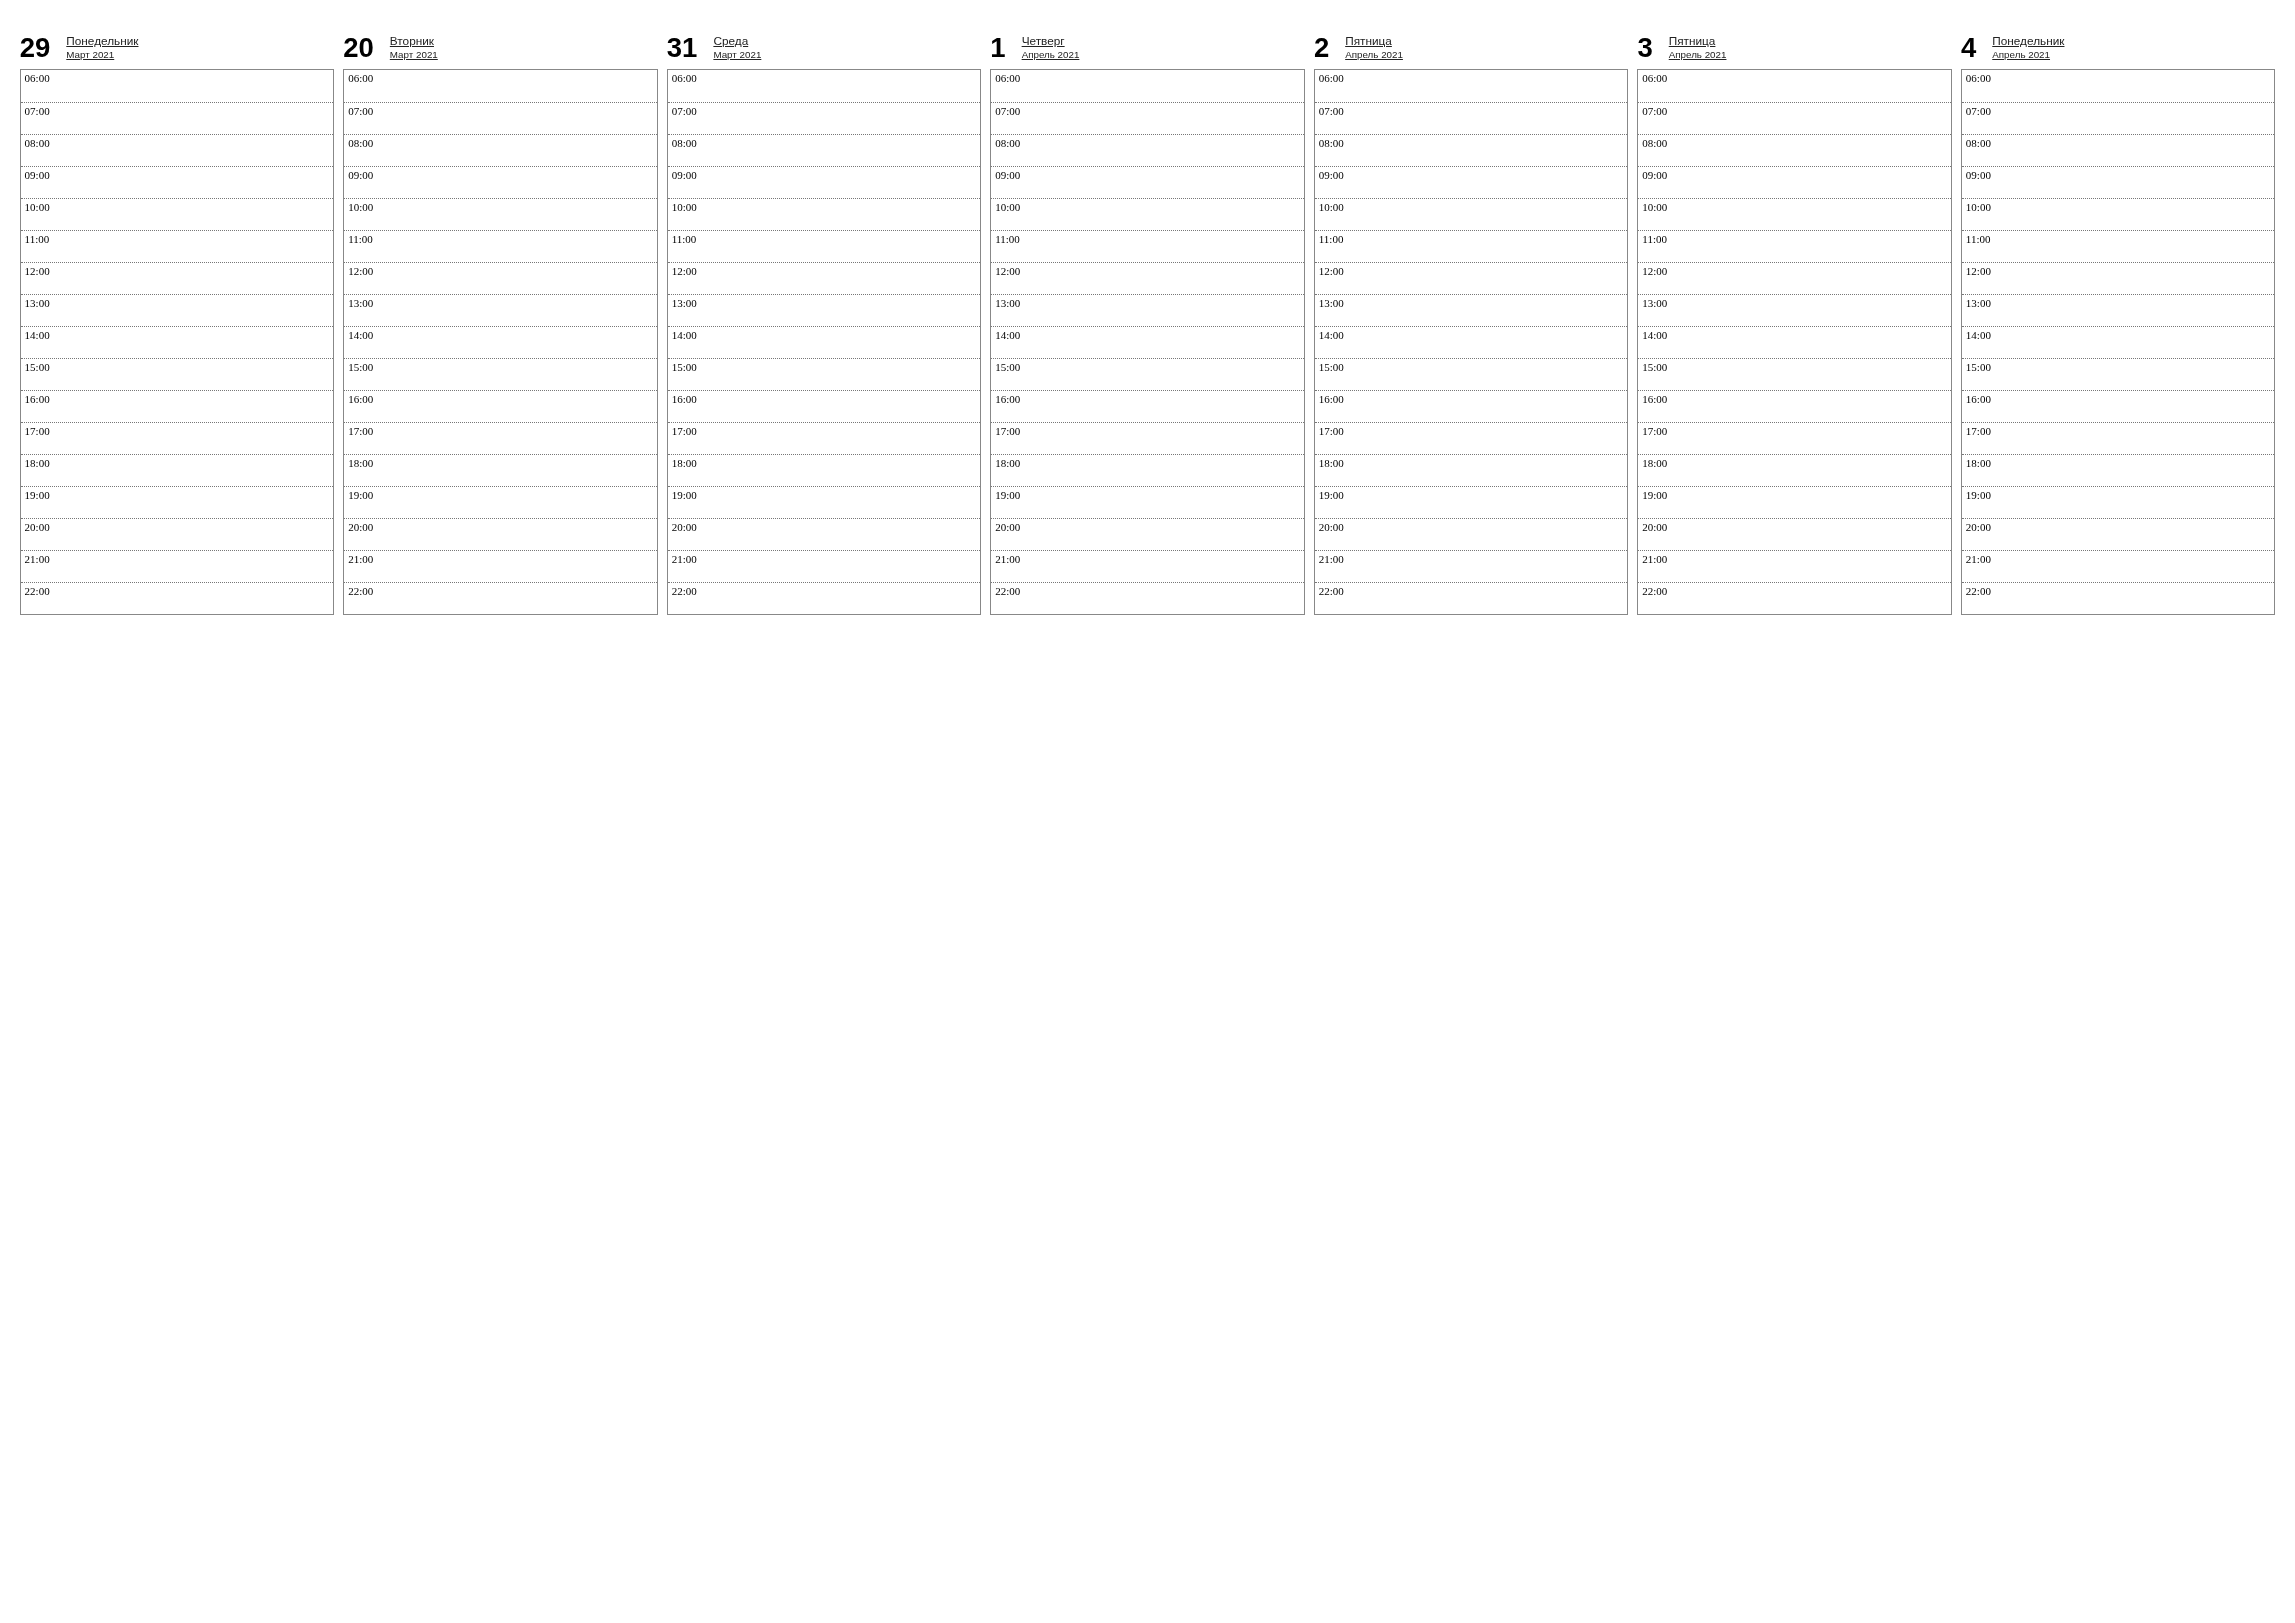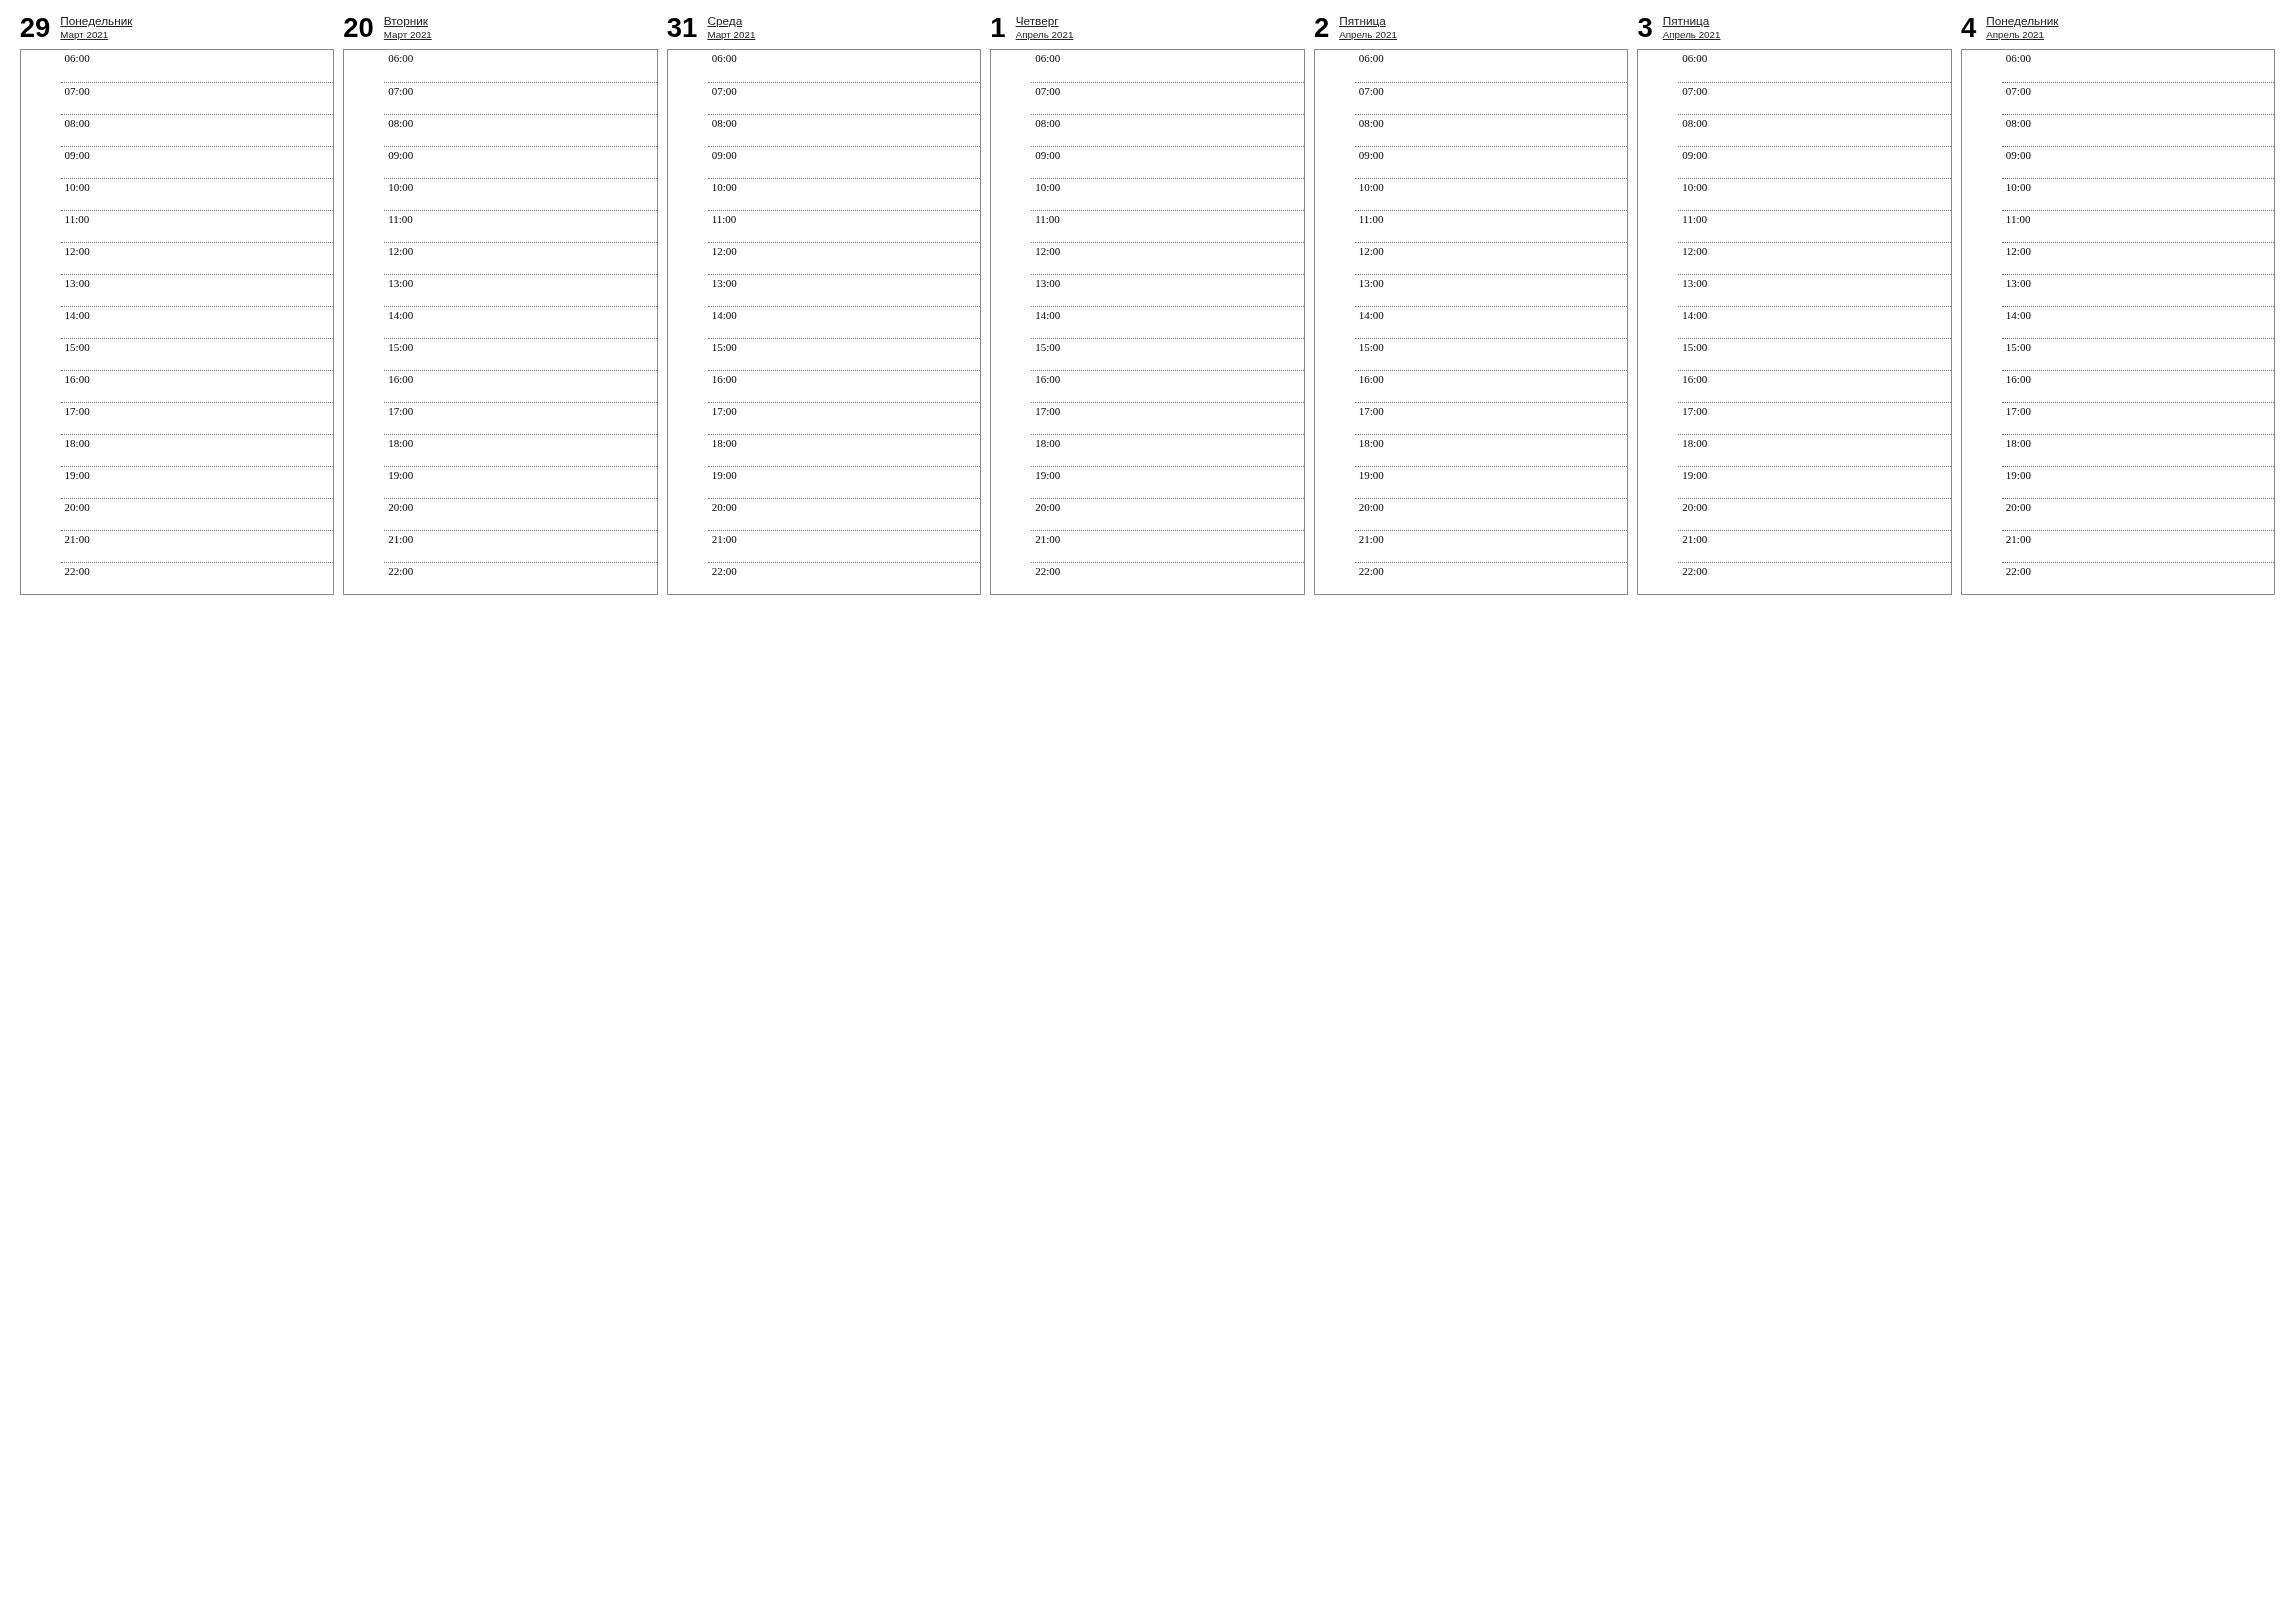--- a/index.html
+++ b/index.html
@@ -14,23 +14,24 @@
     gap: 9.2px;
   }
   .day-col {
     flex: 1;
     display: flex;
     flex-direction: column;
   }
   .day-header {
     display: flex;
     align-items: center;
-    gap: 10px;
+    gap: 16px;
     padding-bottom: 3.9px;
     min-height: 38px;
+    margin-top: 20px;
   }
   .day-number {
     font-size: 27.5px;
     font-weight: 700;
     line-height: 1;
     color: #000;
   }
   .day-meta {
     display: flex;
     flex-direction: column;
@@ -44,21 +45,20 @@
   .day-month {
     font-size: 9.8px;
     color: #222;
     text-decoration: underline;
   }
   .day-grid {
     border: 0.7px solid #888;
     display: flex;
     flex-direction: column;
     flex: 1;
-    padding-left: 40px;
   }
   .hour-slot {
     border-top: 0.7px dotted #777;
     padding: 2px 3.9px 0 3.9px;
     height: 32px;
     font-size: 11px;
     font-family: "Times New Roman", Times, serif;
     color: #000;
   }
   .hour-slot:first-child {

